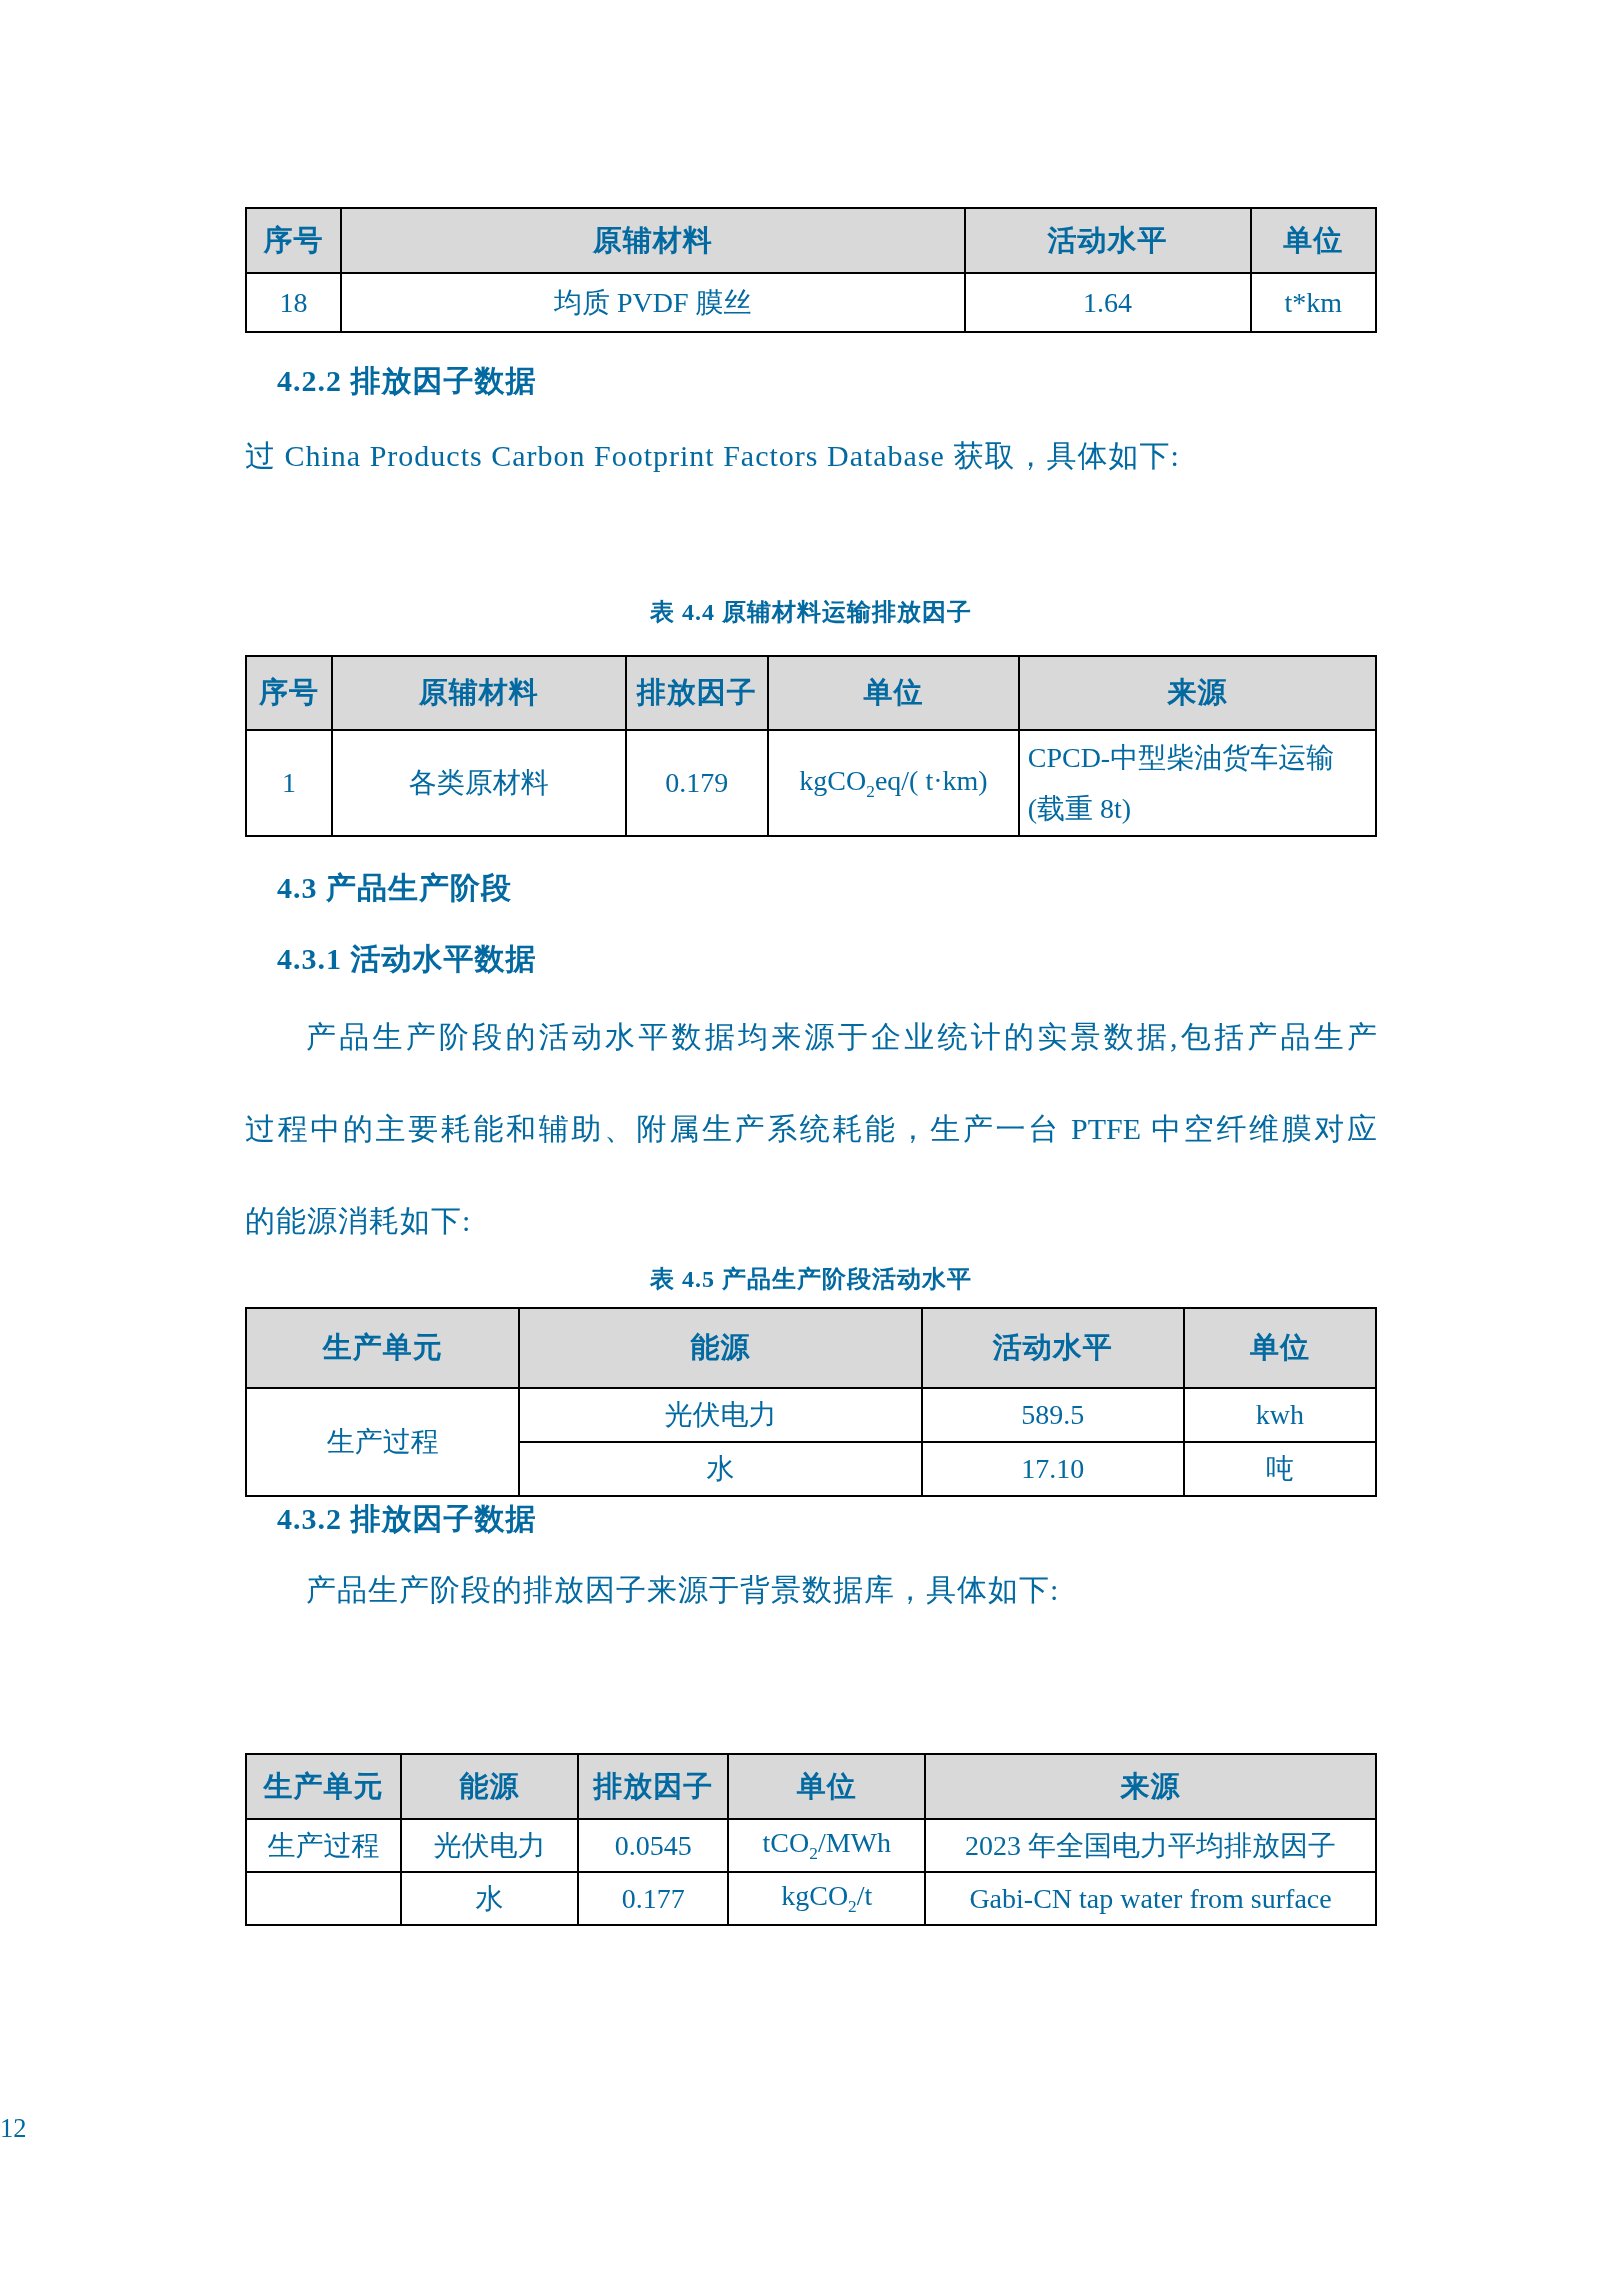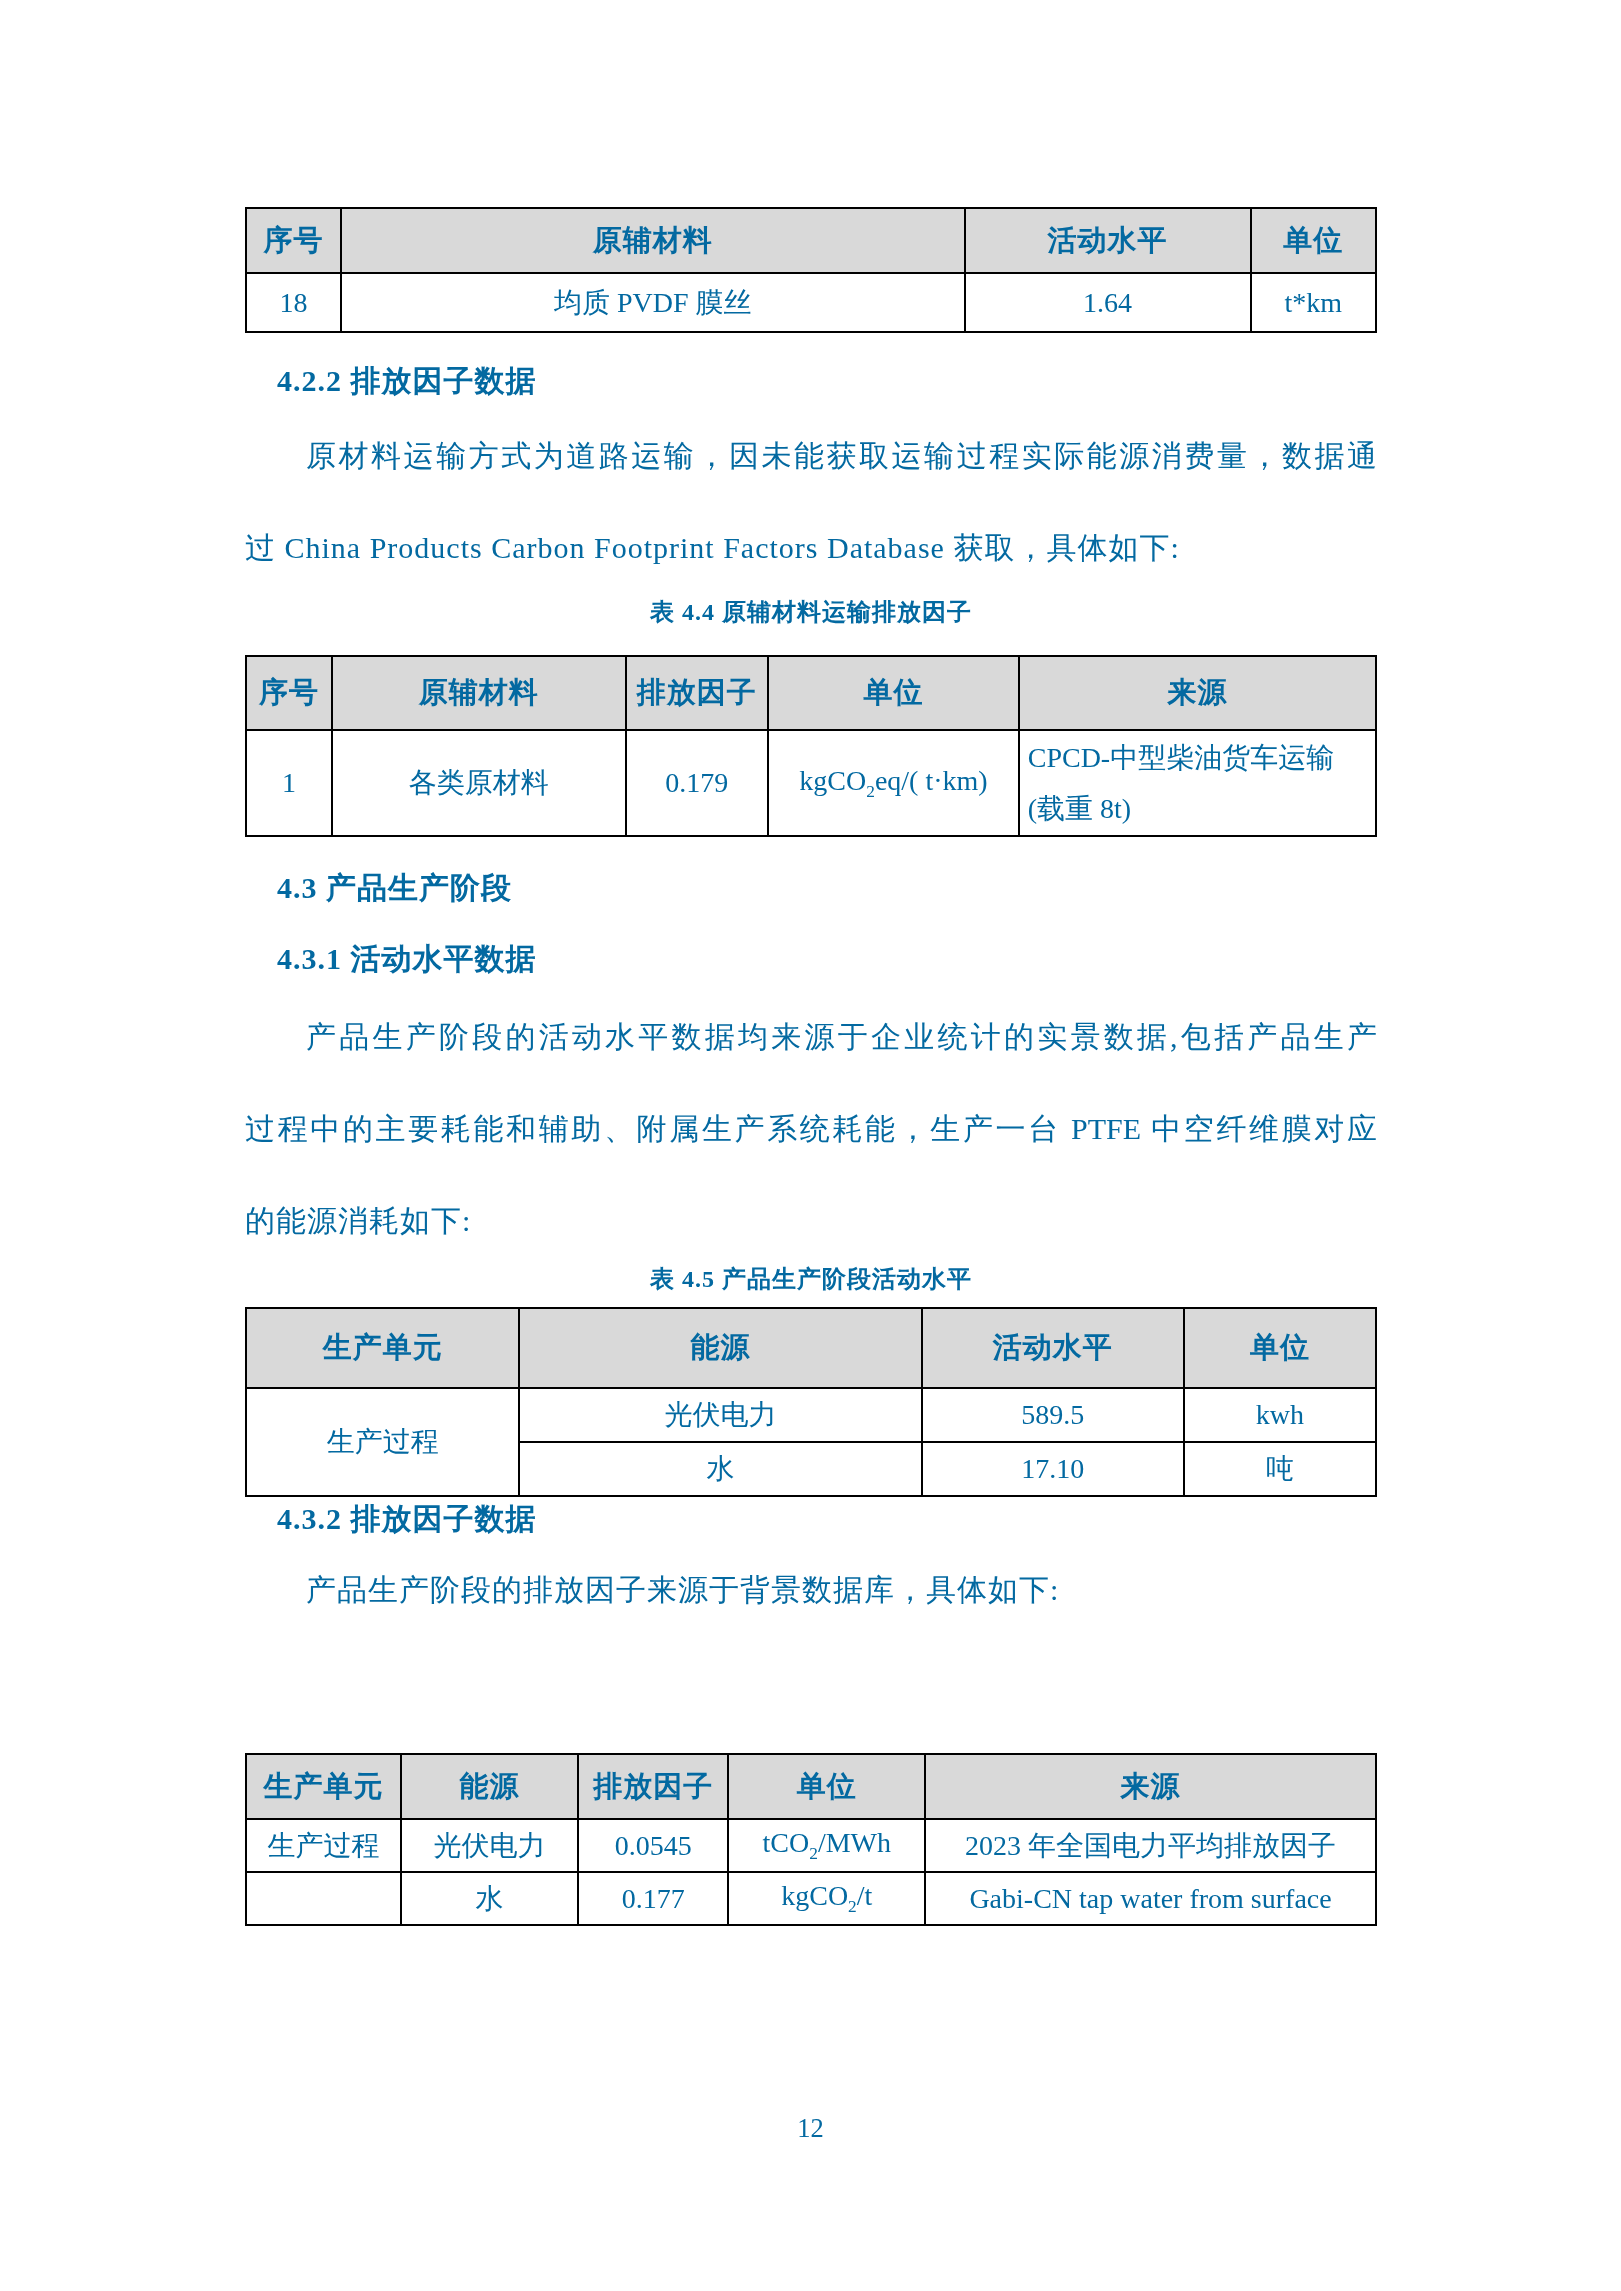--- a/index.html
+++ b/index.html
@@ -60,21 +60,21 @@
   #t44 .src-cell{text-align:left;line-height:51px;padding:0 7.8px;}
 
   #t45 thead tr{height:80px;}
   #t45 tbody tr{height:54px;}
 
   #t46 thead tr{height:65px;}
   #t46 tbody tr{height:53px;}
 
   .pageno{
     position:absolute;left:0;top:2109px;width:100%;
-    text-align:center;font-size:26.5px;line-height:39px;
+    text-align:left;font-size:26.5px;line-height:39px;
   }
 </style>
 </head>
 <body>
 
 <div class="page">
 
   <div class="blk" style="top:207px;">
     <table id="t-top">
       <colgroup>
@@ -98,21 +98,20 @@
           <td>1.64</td>
           <td>t*km</td>
         </tr>
       </tbody>
     </table>
   </div>
 
   <div class="blk heading" style="top:359px;">4.2.2 排放因子数据</div>
 
   <div class="blk" style="top:410px;">
-    <div class="pline stretch indent">原材料运输方式为道路运输，因未能获取运输过程实际能源消费量，数据通</div>
     <div class="pline">过 China Products Carbon Footprint Factors Database 获取，具体如下:</div>
   </div>
 
   <div class="blk caption" style="top:591px;">表 4.4 原辅材料运输排放因子</div>
 
   <div class="blk" style="top:655px;">
     <table id="t44">
       <colgroup>
           <col style="width:7.6%">
           <col style="width:26%">

